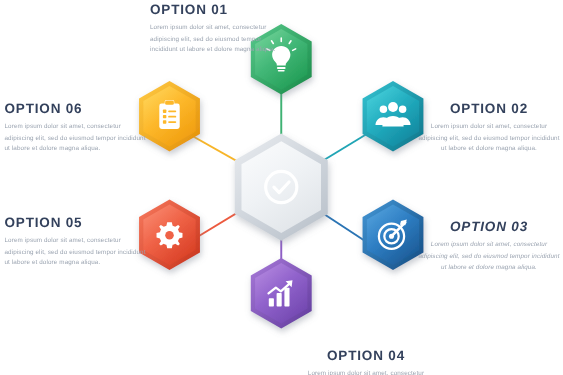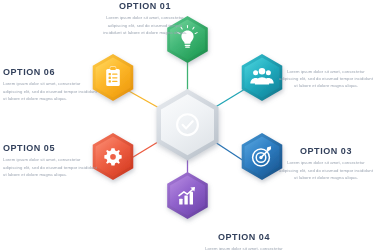--- a/index.html
+++ b/index.html
@@ -38,23 +38,23 @@
   }
   .txt .body {
     font-size: 4.2px;
     line-height: 1.72;
     color: #9aa3b0;
     margin: 0;
     letter-spacing: 0.08px;
   }
 
   
-  #t01 { left: 100px; top: 2px;   width: 90px; text-align: center; }
+  #t01 { left: 100px; top: 2px;   width: 90px; text-align: left; }
   #t02 { left: 279px; top: 68px;  width: 94px; text-align: center; }
-  #t03 { left: 279px; top: 147px; width: 94px; text-align: center; }
+  #t03 { left: 279px; top: 147px; width: 94px; text-align: center; font-style: italic; }
   #t04 { left: 197px; top: 209px; width: 94px; text-align: center; margin-top: 24px; }
   #t05 { left: 3px;   top: 144px; width: 94px; text-align: left; }
   #t06 { left: 3px;   top: 68px;  width: 94px; text-align: left; }
 
   
   #diagram {
     position: absolute;
     left: 0; top: 0;
     width: 375px;
     height: 250px;
@@ -246,20 +246,21 @@
       </g>
     </g>
   </svg>
 
   <div class="txt" id="t01">
     <p class="ttl">OPTION 01</p>
     <p class="body">Lorem ipsum dolor sit amet, consectetur adipiscing elit, sed do eiusmod tempor incididunt ut labore et dolore magna aliqua.</p>
   </div>
 
   <div class="txt" id="t02">
+    <p class="ttl">OPTION 02</p>
     <p class="body">Lorem ipsum dolor sit amet, consectetur adipiscing elit, sed do eiusmod tempor incididunt ut labore et dolore magna aliqua.</p>
   </div>
 
   <div class="txt" id="t03">
     <p class="ttl">OPTION 03</p>
     <p class="body">Lorem ipsum dolor sit amet, consectetur adipiscing elit, sed do eiusmod tempor incididunt ut labore et dolore magna aliqua.</p>
   </div>
 
   <div class="txt" id="t04">
     <p class="ttl">OPTION 04</p>

